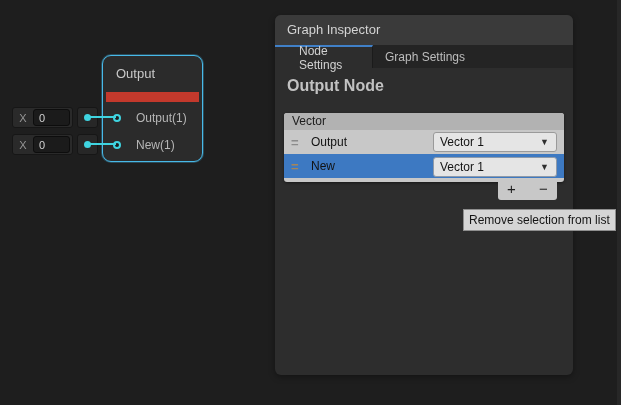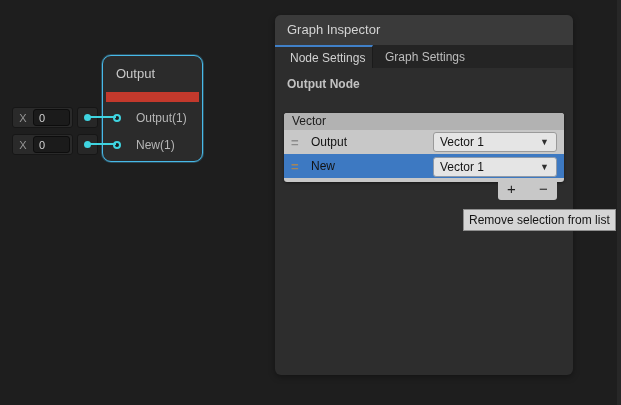--- a/index.html
+++ b/index.html
@@ -68,28 +68,28 @@
     background:#2d2d2d; border-radius:6px; box-shadow:0 2px 6px rgba(0,0,0,.35);
   }
   .panel-header {
     height:30px; line-height:30px; padding-left:12px;
     background:#3a3a3a; border-radius:6px 6px 0 0;
     color:#d4d4d4; font-size:13px;
   }
   .tabstrip { height:23px; background:#242424; display:flex; }
   .tab { font-size:12px; display:flex; align-items:center; }
   .tab.active {
-    width:98px; padding-left:15px; background:#2d2d2d;
+    width:98px; padding-left:24px; background:#2d2d2d;
     border-top:2px solid #4080c8; border-right:1px solid #1b1b1b;
     color:#d2d2d2;
   }
   .tab.inactive { padding-left:12px; color:#bdbdbd; }
   .section-title {
     position:absolute; left:12px; top:62px;
-    font-size:12px; font-weight:bold; color:#c2c2c2;
+    font-size:16px; font-weight:bold; color:#c2c2c2;
   }
 
   
   .ilist {
     position:absolute; left:9px; top:98px; width:280px; height:69px;
     background:#c8c8c8; border-radius:3px; box-shadow:0 1px 3px rgba(0,0,0,.45);
   }
   .ilist-header {
     height:17px; line-height:17px; padding-left:8px;
     background:#b2b2b2; border-radius:3px 3px 0 0;

